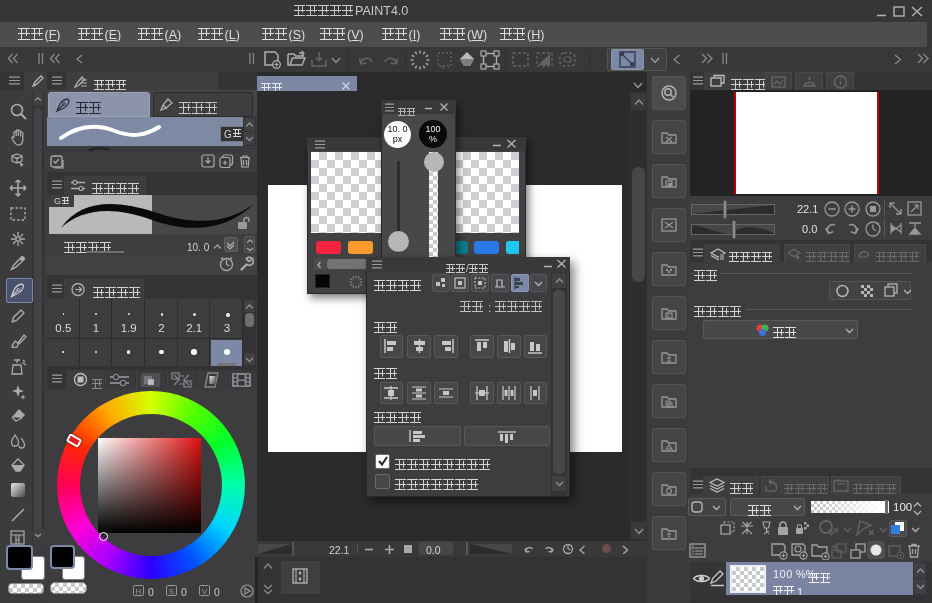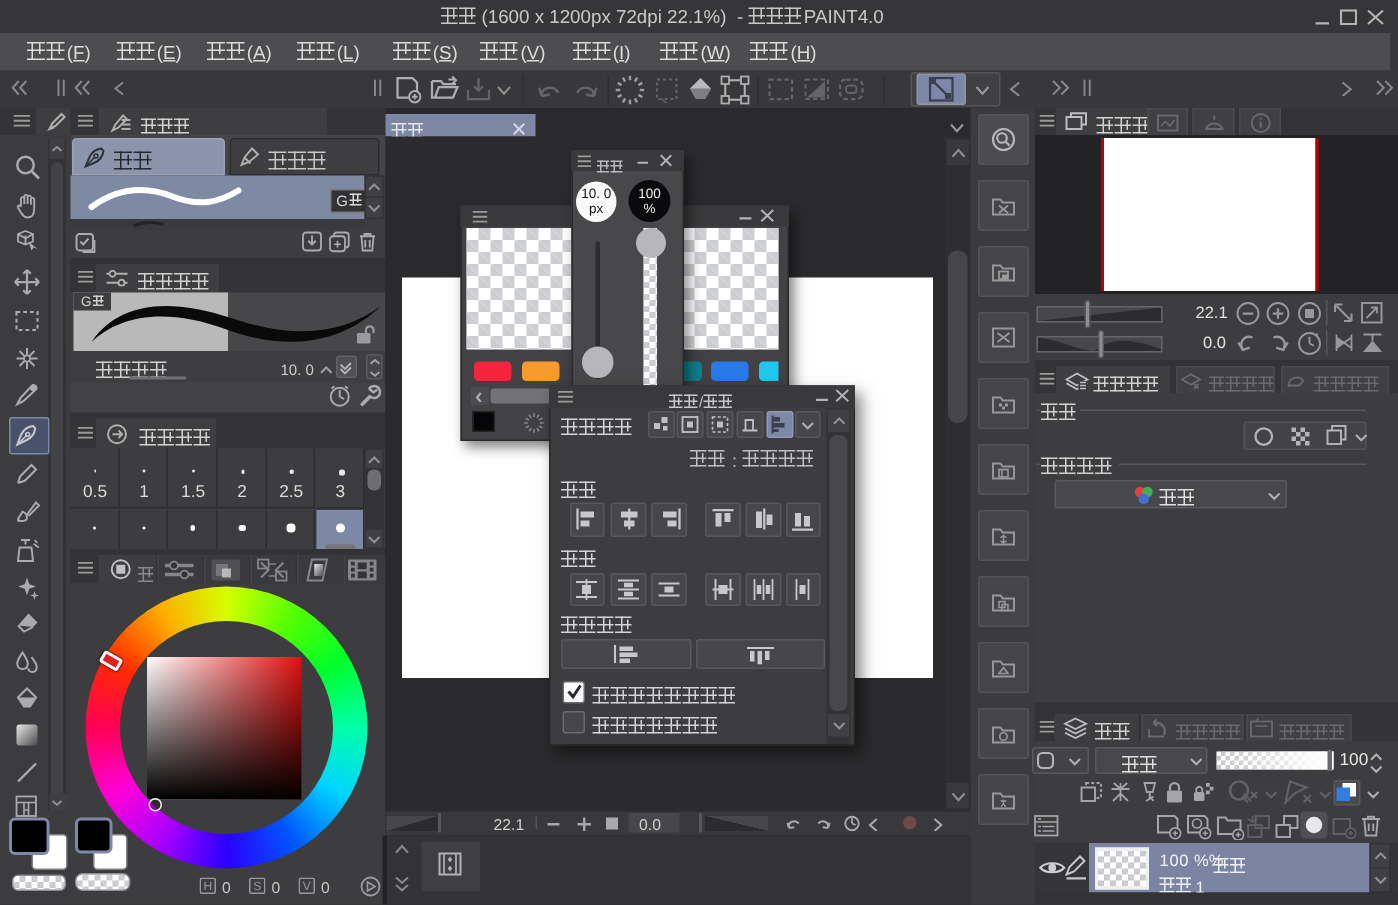--- a/index.html
+++ b/index.html
@@ -14,21 +14,20 @@
 .chk4{background-color:#fff;background-image:linear-gradient(45deg,#c7c9cc 25%,transparent 25%,transparent 75%,#c7c9cc 75%),linear-gradient(45deg,#c7c9cc 25%,transparent 25%,transparent 75%,#c7c9cc 75%);background-size:8px 8px;background-position:0 0,4px 4px}
 .chk3{background-color:#fff;background-image:linear-gradient(45deg,#c0c2c5 25%,transparent 25%,transparent 75%,#c0c2c5 75%),linear-gradient(45deg,#c0c2c5 25%,transparent 25%,transparent 75%,#c0c2c5 75%);background-size:6px 6px;background-position:0 0,3px 3px}
 
 </style></head><body>
 <div id="app">
 <div class="ab " style="left:0px;top:0px;width:932px;height:22px;background:#363638"></div>
 <div class="ab" style="left:294px;top:5px;font:12px 'Liberation Sans',sans-serif;color:#d6d6d6;white-space:nowrap;display:flex;align-items:center;height:14px;"></div>
 <div class="ab" style="left:294px;top:3px;height:16px;display:flex;align-items:center;font:12.5px 'Liberation Sans';color:#c9c9c9;white-space:nowrap">
       <i class="z" style="width:11px;height:11px;--c:#c9c9c9;margin-right:1px;"></i>
       <i class="z" style="width:11px;height:11px;--c:#c9c9c9;margin-right:1px;"></i>
-      <span style="margin-left:3px">(1600 x 1200px 72dpi 22.1%)&nbsp;&nbsp;-&nbsp;</span>
       <i class="z" style="width:11px;height:11px;--c:#c9c9c9;margin-right:1px;"></i>
       <i class="z" style="width:11px;height:11px;--c:#c9c9c9;margin-right:1px;"></i>
       <i class="z" style="width:11px;height:11px;--c:#c9c9c9;margin-right:1px;"></i>
       <span style="margin-left:1px">PAINT4.0</span>
     </div>
 <svg class="ab" style="left:876px;top:14px;" width="11" height="3" viewBox="0 0 11 3">
       <path d="M1 1.5H10" stroke="#b4b4b4" stroke-width="1.5"></path>
     </svg>
 <svg class="ab" style="left:893px;top:6px;" width="12" height="11" viewBox="0 0 12 11">
       <rect x="1" y="1" width="10" height="9" fill="none" stroke="#b4b4b4" stroke-width="1.4"></rect>
@@ -412,27 +411,27 @@
 <div class="ab" style="left:93px;top:284px"><i class="z" style="width:11px;height:11px;--c:#d2d2d2;margin-right:1px;"></i><i class="z" style="width:11px;height:11px;--c:#d2d2d2;margin-right:1px;"></i><i class="z" style="width:11px;height:11px;--c:#d2d2d2;margin-right:1px;"></i><i class="z" style="width:11px;height:11px;--c:#d2d2d2;margin-right:1px;"></i></div>
 <div class="ab " style="left:47px;top:299px;width:196px;height:67px;background:#3d3d3f"></div>
 <div class="ab " style="left:47px;top:299px;width:32.7px;height:40px;border-right:1px solid #2c2c2e;border-bottom:1px solid #2c2c2e"></div>
 <div class="ab " style="left:62.5px;top:313px;width:1.5px;height:1.5px;background:#e8e8e8;border-radius:50%"></div>
 <div class="ab" style="left:47px;top:322px;width:32.7px;text-align:center;font:11.5px 'Liberation Sans';color:#dcdcdc">0.5</div>
 <div class="ab " style="left:79.7px;top:299px;width:32.7px;height:40px;border-right:1px solid #2c2c2e;border-bottom:1px solid #2c2c2e"></div>
 <div class="ab " style="left:95.2px;top:313px;width:1.9px;height:1.9px;background:#e8e8e8;border-radius:50%"></div>
 <div class="ab" style="left:79.7px;top:322px;width:32.7px;text-align:center;font:11.5px 'Liberation Sans';color:#dcdcdc">1</div>
 <div class="ab " style="left:112.4px;top:299px;width:32.7px;height:40px;border-right:1px solid #2c2c2e;border-bottom:1px solid #2c2c2e"></div>
 <div class="ab " style="left:127.9px;top:313px;width:2.3px;height:2.3px;background:#e8e8e8;border-radius:50%"></div>
-<div class="ab" style="left:112.4px;top:322px;width:32.7px;text-align:center;font:11.5px 'Liberation Sans';color:#dcdcdc">1.5</div>
+<div class="ab" style="left:112.4px;top:322px;width:32.7px;text-align:center;font:11.5px 'Liberation Sans';color:#dcdcdc">1.9</div>
 <div class="ab " style="left:145.1px;top:299px;width:32.7px;height:40px;border-right:1px solid #2c2c2e;border-bottom:1px solid #2c2c2e"></div>
 <div class="ab " style="left:160.6px;top:313px;width:2.7px;height:2.7px;background:#e8e8e8;border-radius:50%"></div>
 <div class="ab" style="left:145.1px;top:322px;width:32.7px;text-align:center;font:11.5px 'Liberation Sans';color:#dcdcdc">2</div>
 <div class="ab " style="left:177.8px;top:299px;width:32.7px;height:40px;border-right:1px solid #2c2c2e;border-bottom:1px solid #2c2c2e"></div>
 <div class="ab " style="left:193.3px;top:313px;width:3.1px;height:3.1px;background:#e8e8e8;border-radius:50%"></div>
-<div class="ab" style="left:177.8px;top:322px;width:32.7px;text-align:center;font:11.5px 'Liberation Sans';color:#dcdcdc">2.5</div>
+<div class="ab" style="left:177.8px;top:322px;width:32.7px;text-align:center;font:11.5px 'Liberation Sans';color:#dcdcdc">2.1</div>
 <div class="ab " style="left:210.5px;top:299px;width:32.7px;height:40px;border-right:1px solid #2c2c2e;border-bottom:1px solid #2c2c2e"></div>
 <div class="ab " style="left:226px;top:313px;width:3.5px;height:3.5px;background:#e8e8e8;border-radius:50%"></div>
 <div class="ab" style="left:210.5px;top:322px;width:32.7px;text-align:center;font:11.5px 'Liberation Sans';color:#dcdcdc">3</div>
 <div class="ab " style="left:47px;top:340px;width:32.7px;height:26px;border-right:1px solid #2c2c2e"></div>
 <div class="ab " style="left:62.3px;top:351px;width:2px;height:2px;background:#fff;border-radius:50%"></div>
 <div class="ab " style="left:79.7px;top:340px;width:32.7px;height:26px;border-right:1px solid #2c2c2e"></div>
 <div class="ab " style="left:94.6px;top:350.6px;width:2.8px;height:2.8px;background:#fff;border-radius:50%"></div>
 <div class="ab " style="left:112.4px;top:340px;width:32.7px;height:26px;border-right:1px solid #2c2c2e"></div>
 <div class="ab " style="left:126.9px;top:350.2px;width:3.6px;height:3.6px;background:#fff;border-radius:50%"></div>
 <div class="ab " style="left:145.1px;top:340px;width:32.7px;height:26px;border-right:1px solid #2c2c2e"></div>

